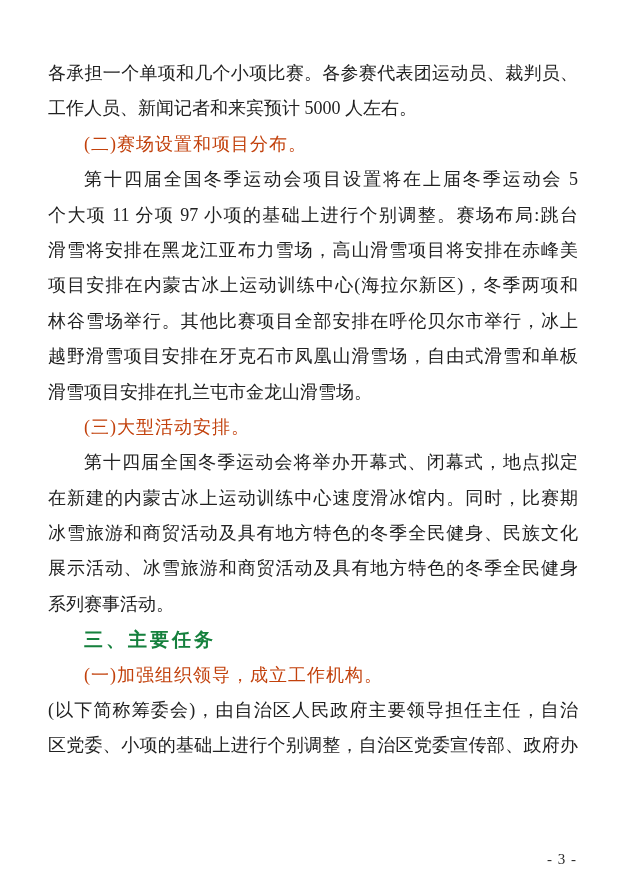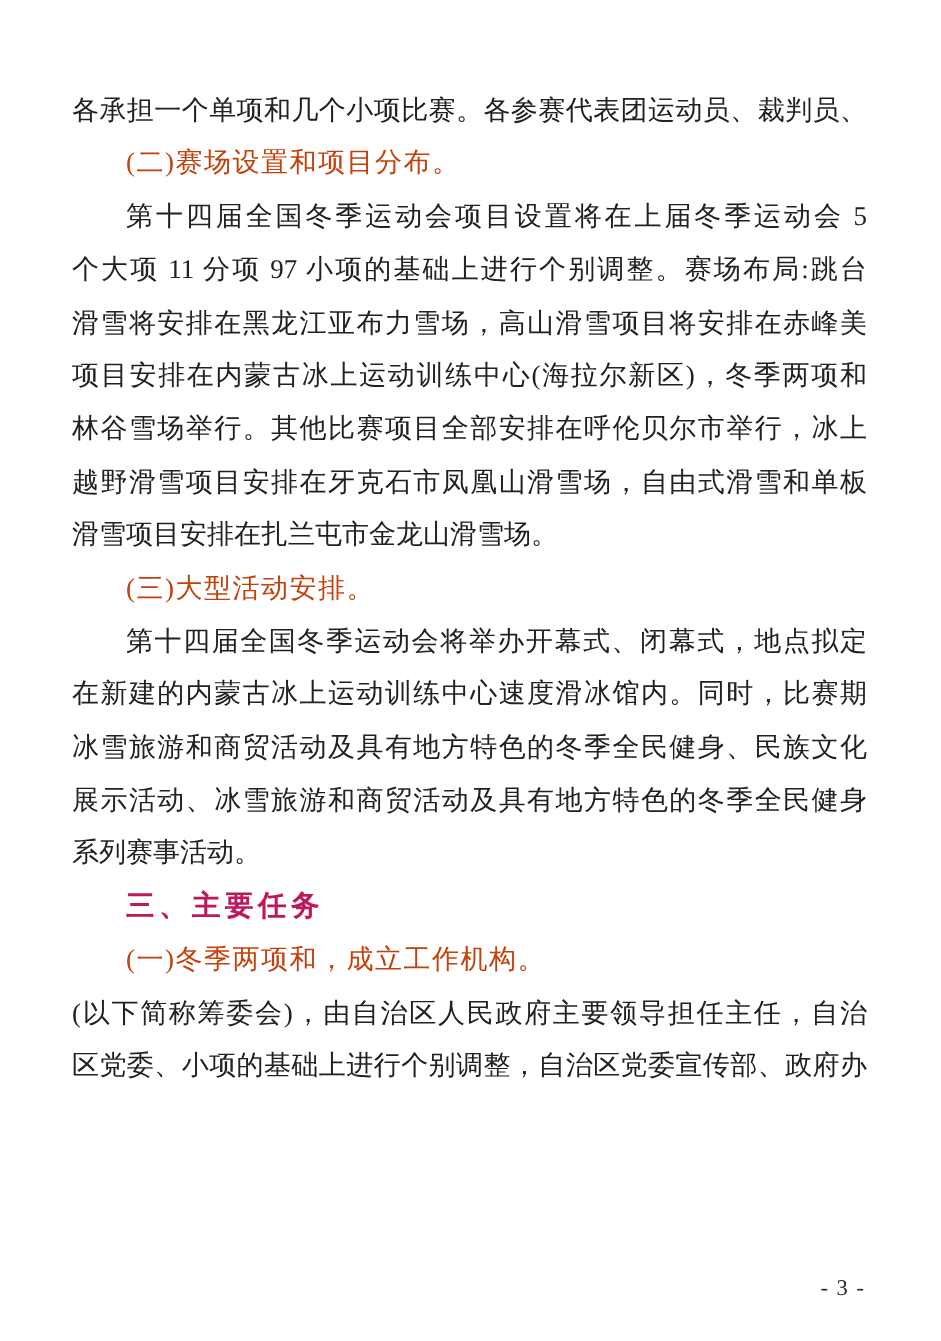--- a/index.html
+++ b/index.html
@@ -44,52 +44,53 @@
     .h2 {
       letter-spacing: 1px;
       color: #c2410c;
     }
     
     .h1 {
       font-family: "Liberation Sans", "DejaVu Sans", sans-serif;
       font-weight: 700;
       font-size: 19px;
       letter-spacing: 3px;
-      color: #be185d;
+      color: #15803d;
     }
     .page-number {
       position: absolute;
       right: 50px;
       top: 849px;
       font-size: 15px;
       line-height: 20px;
       letter-spacing: 1px;
       color: #2a2a2a;
       font-family: "Liberation Serif", "DejaVu Serif", serif;
     }
   </style>
 </head>
 <body>
 
 <div class="page">
   <div class="content">
     <div class="line j">各承担一个单项和几个小项比赛。各参赛代表团运动员、裁判员、</div>
+    <div class="line">工作人员、新闻记者和来宾预计 5000 人左右。</div>
     <div class="line h2 indent">(二)赛场设置和项目分布。</div>
     <div class="line j indent">第十四届全国冬季运动会项目设置将在上届冬季运动会 5</div>
     <div class="line j">个大项 11 分项 97 小项的基础上进行个别调整。赛场布局:跳台</div>
     <div class="line j">滑雪将安排在黑龙江亚布力雪场，高山滑雪项目将安排在赤峰美</div>
     <div class="line j">项目安排在内蒙古冰上运动训练中心(海拉尔新区)，冬季两项和</div>
     <div class="line j">林谷雪场举行。其他比赛项目全部安排在呼伦贝尔市举行，冰上</div>
     <div class="line j">越野滑雪项目安排在牙克石市凤凰山滑雪场，自由式滑雪和单板</div>
     <div class="line">滑雪项目安排在扎兰屯市金龙山滑雪场。</div>
     <div class="line h2 indent">(三)大型活动安排。</div>
     <div class="line j indent">第十四届全国冬季运动会将举办开幕式、闭幕式，地点拟定</div>
     <div class="line j">在新建的内蒙古冰上运动训练中心速度滑冰馆内。同时，比赛期</div>
     <div class="line j">冰雪旅游和商贸活动及具有地方特色的冬季全民健身、民族文化</div>
     <div class="line j">展示活动、冰雪旅游和商贸活动及具有地方特色的冬季全民健身</div>
     <div class="line">系列赛事活动。</div>
     <div class="line h1 indent">三、主要任务</div>
-    <div class="line h2 indent">(一)冬季两项和，成立工作机构。</div>
+    <div class="line h2 indent">(一)加强组织领导，成立工作机构。</div>
     <div class="line j">(以下简称筹委会)，由自治区人民政府主要领导担任主任，自治</div>
     <div class="line j">区党委、小项的基础上进行个别调整，自治区党委宣传部、政府办</div>
   </div>
   <div class="page-number">- 3 -</div>
 </div>
 
 </body></html>

